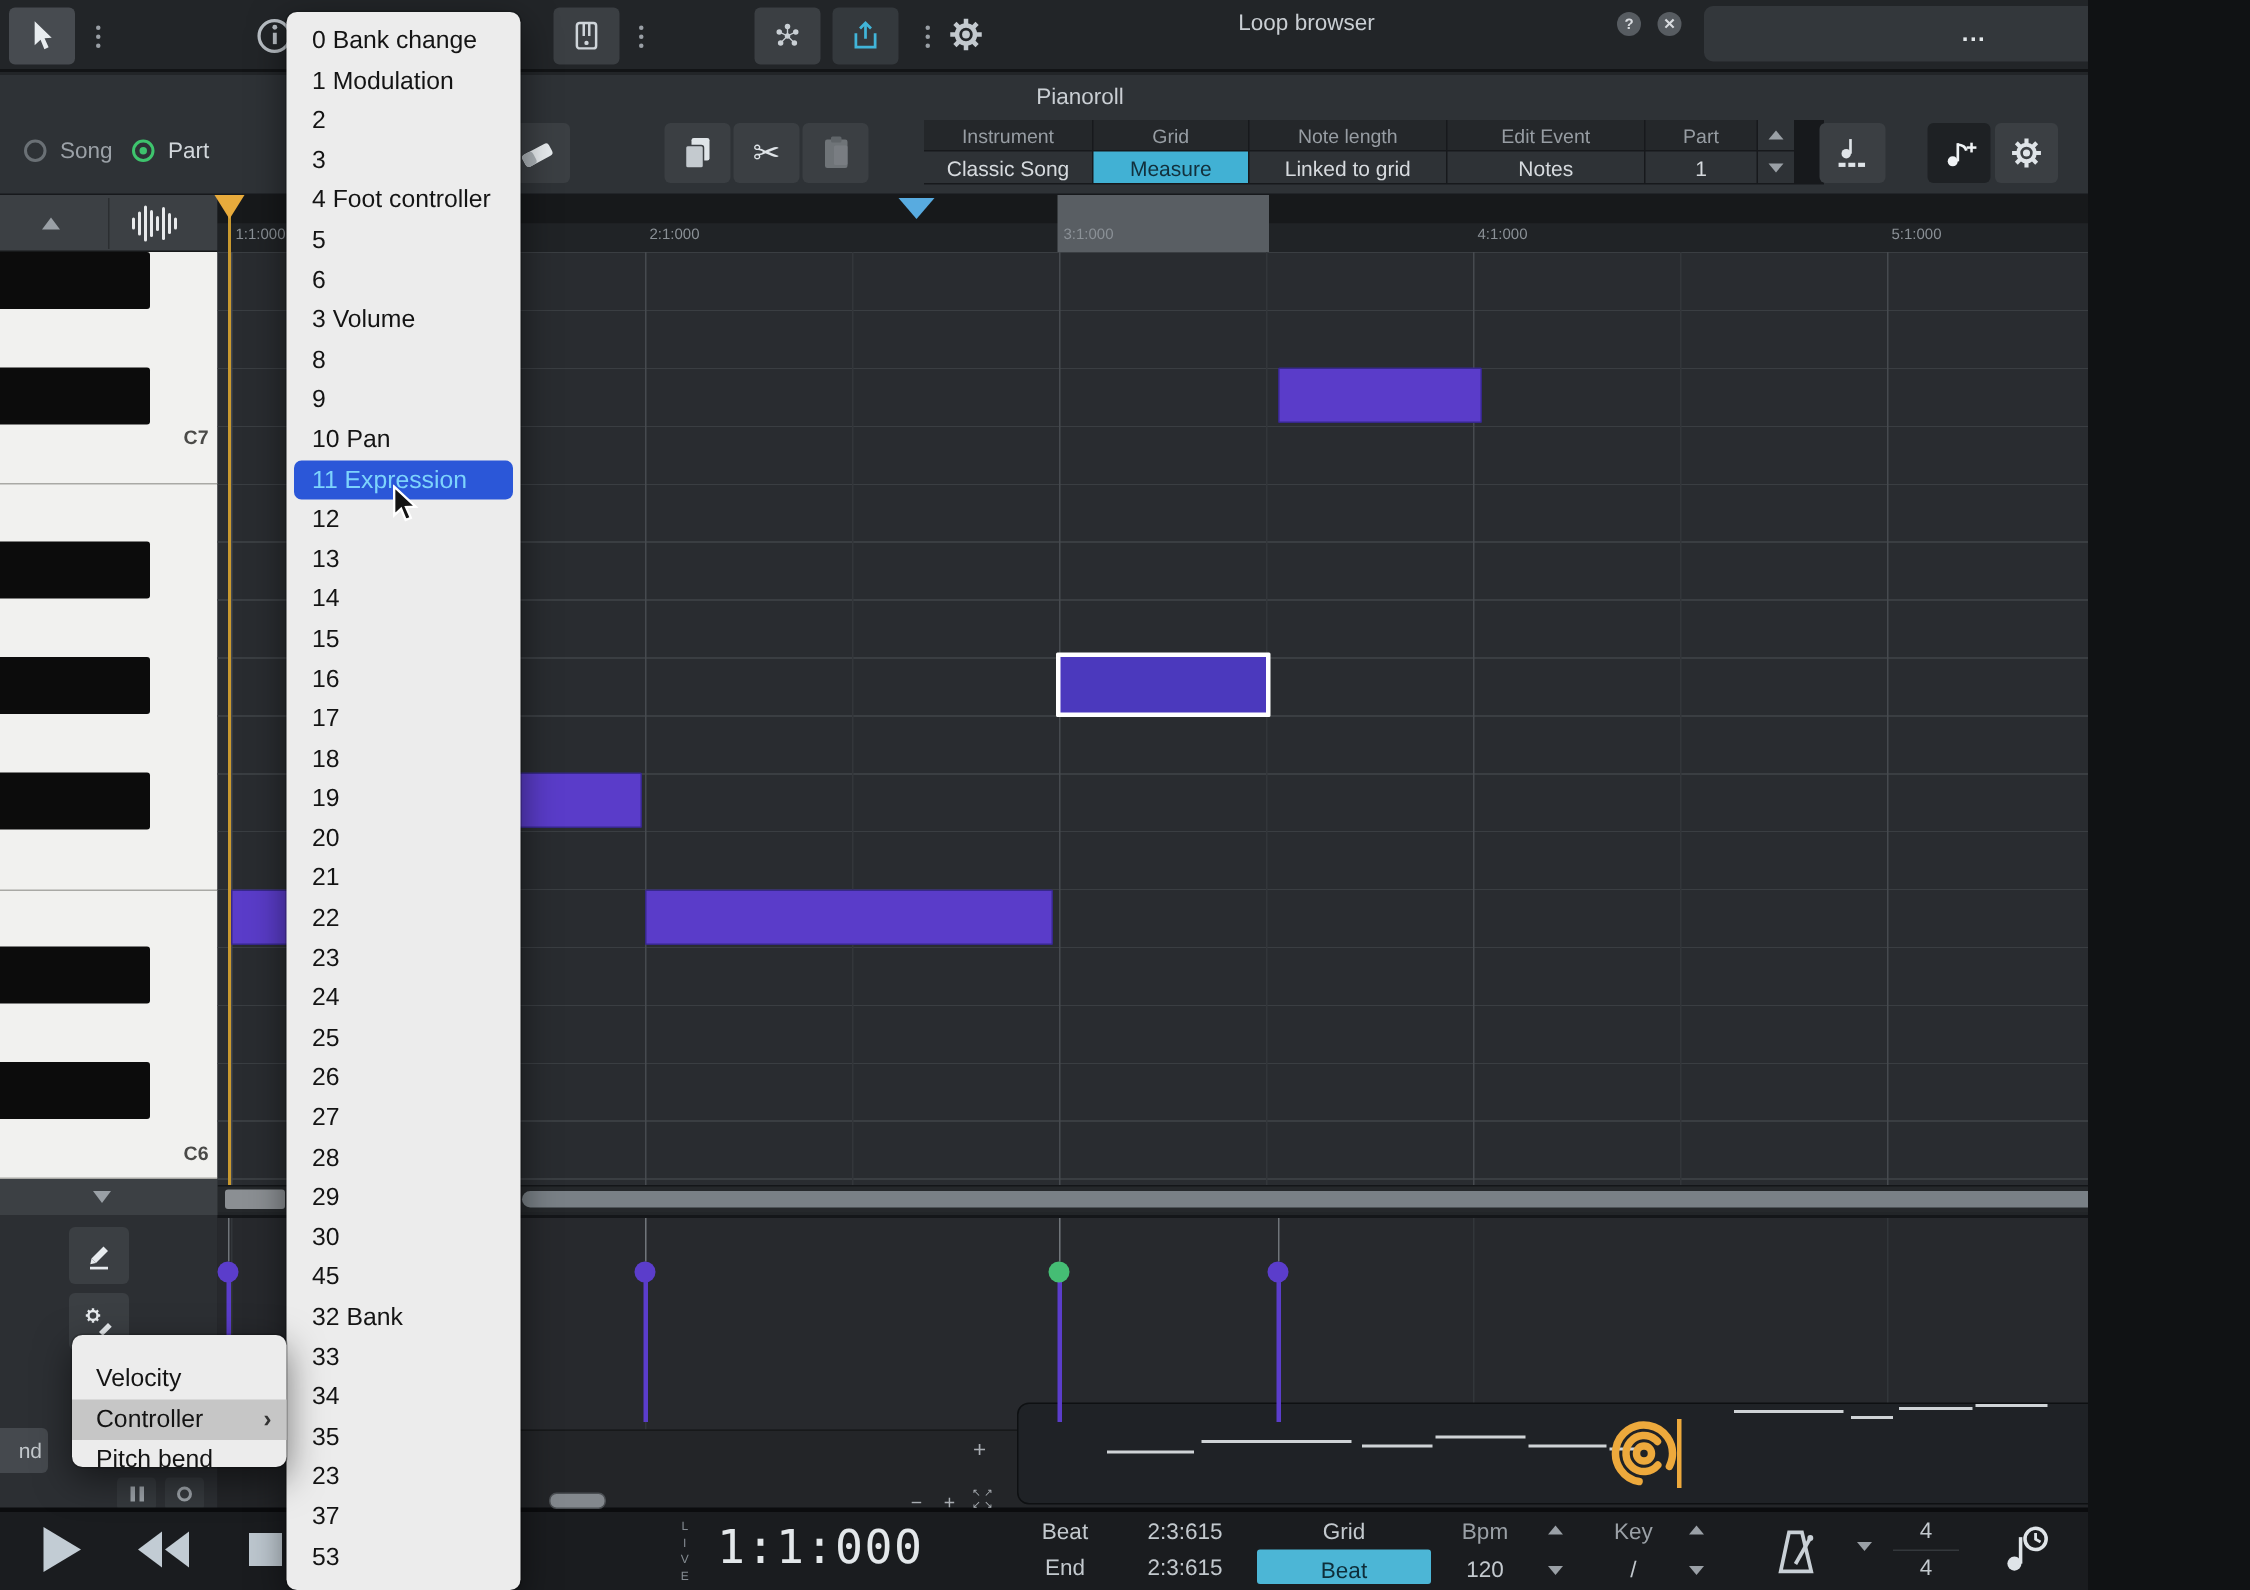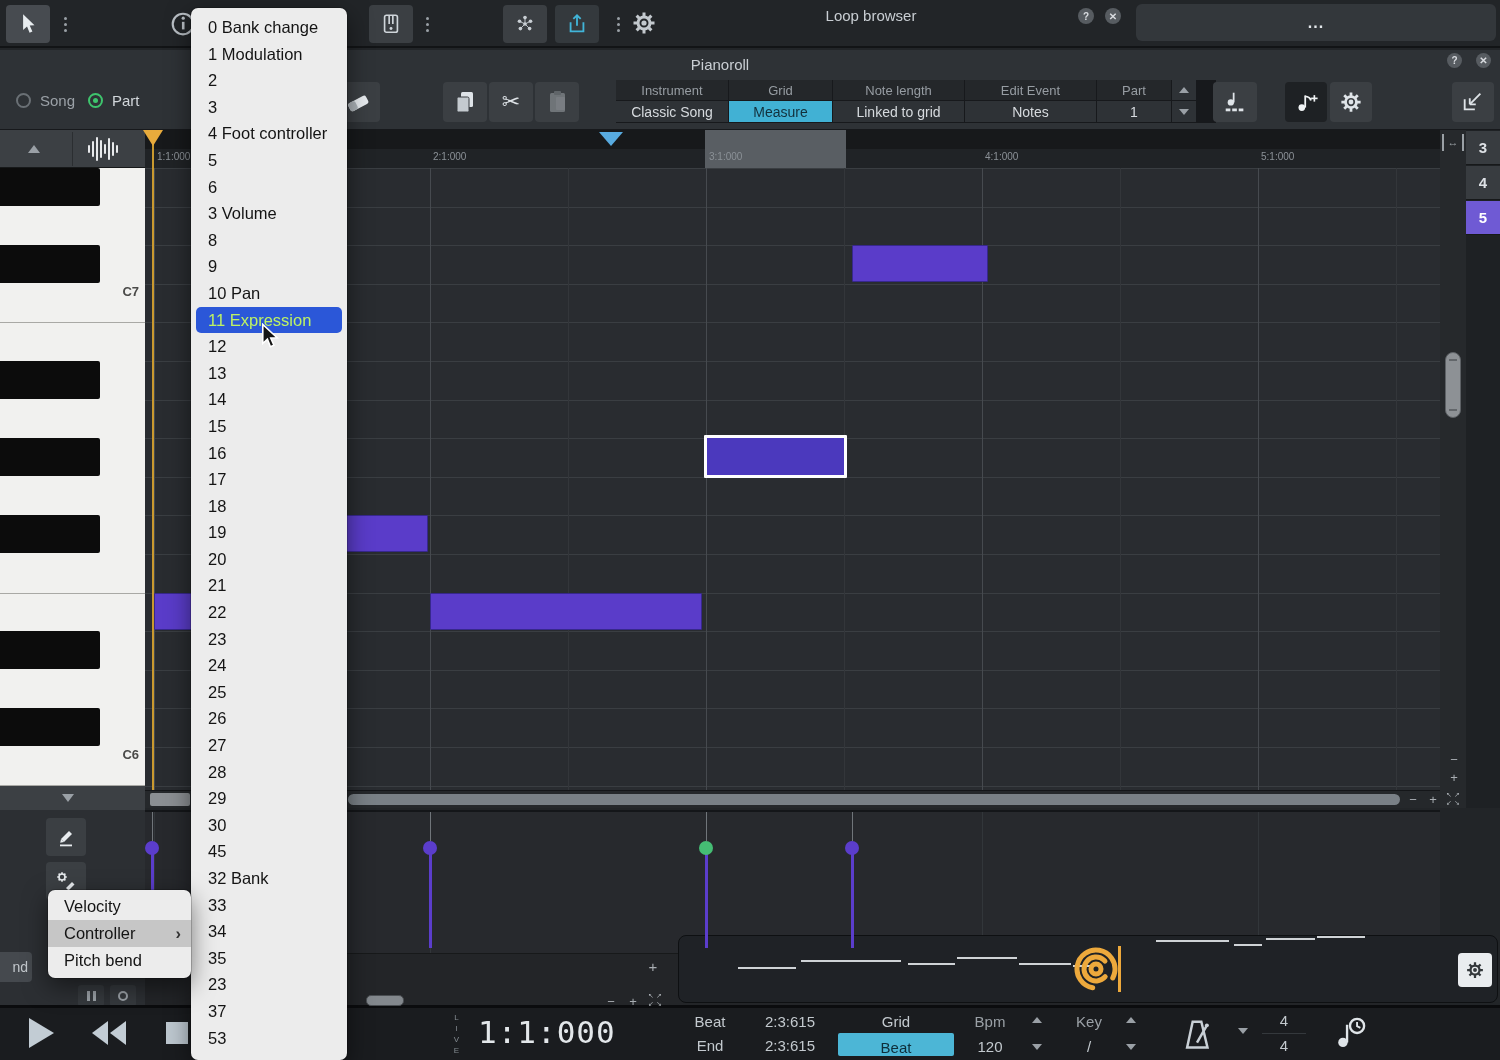--- a/index.html
+++ b/index.html
@@ -1,16 +1,16 @@
 <!DOCTYPE html>
 <html><head>
 <meta charset="utf-8">
 <style>
   html,body{margin:0;padding:0;background:#101214;}
-  #root{position:relative;width:1500px;height:1060px;overflow:hidden;background:#222528;
+  #root{position:relative;width:1392px;height:1060px;overflow:hidden;background:#222528;
         font-family:"Liberation Sans",sans-serif;-webkit-font-smoothing:antialiased;}
   #root *{box-sizing:border-box;}
   .abs{position:absolute;}
   .btn{position:absolute;background:#3b3f43;border-radius:4px;display:flex;align-items:center;justify-content:center;}
   .btn.active{background:#474b50;}
   .btn.pressed{background:#1e2124;}
   .btn.dim svg{opacity:.45;}
   .kebab{position:absolute;width:14px;height:24px;display:flex;flex-direction:column;align-items:center;justify-content:center;gap:3px;}
   .kebab i{width:3px;height:3px;border-radius:50%;background:#9aa0a6;}
   .circle-ic{position:absolute;width:16px;height:16px;border-radius:50%;background:#575c61;color:#d9dce0;
@@ -46,22 +46,22 @@
   .ksep{position:absolute;left:0;width:145px;height:1px;background:#a9a9a5;}
   .klabel{position:absolute;right:6px;font-size:13px;font-weight:bold;color:#4a4a48;}
   
   .rtab{position:absolute;left:1466px;width:34px;height:34px;background:#383c40;border-bottom:1px solid #17191a;
         color:#dde1e5;font-size:15px;font-weight:bold;display:flex;align-items:center;justify-content:center;}
   .rtab.sel{background:#6f5ad4;color:#fff;}
   
   .cmenu{position:absolute;background:#ececec;border-radius:7px;box-shadow:0 8px 24px rgba(0,0,0,.5),0 0 0 1px rgba(0,0,0,.18);
          padding:6px 0;z-index:50;}
   .mi{height:26.6px;line-height:26.6px;padding-left:17px;font-size:16.5px;color:#141414;white-space:nowrap;}
-  .mi.sel{background:#2b57d8;color:#bef264;border-radius:5px;margin:0 5px;padding-left:12px;}
-  .cmenu.sub{z-index:55;padding:3px 0;}
+  .mi.sel{background:#2b57d8;color:#7dd3fc;border-radius:5px;margin:0 5px;padding-left:12px;}
+  .cmenu.sub{z-index:55;padding:16px 0;}
   .cmenu.sub .mi{height:27px;line-height:27px;padding-left:16px;display:flex;align-items:center;}
   .cmenu.sub .mi.hl{background:#c6c6c6;}
   .cmenu.sub .chev{margin-left:auto;margin-right:10px;font-weight:bold;color:#333;}
   
   #transport{position:absolute;left:0;top:1008px;width:1500px;height:52px;background:#1a1c1f;z-index:10;}
   .tlabel{position:absolute;color:#c3c9ce;font-size:15px;text-align:center;}
   .chip{position:absolute;background:#4cb6d6;color:#0e2e3a;font-size:15px;border-radius:2px;
         display:flex;align-items:center;justify-content:center;}
   .counter{position:absolute;font-family:"DejaVu Sans Mono",monospace;font-size:31px;color:#e3e7ea;letter-spacing:1px;}
   .livev{position:absolute;writing-mode:vertical-lr;text-orientation:upright;font-size:8px;letter-spacing:2px;color:#848b91;}
@@ -289,21 +289,21 @@
       <div class="bkey" style="top: 77.2px;"></div>
       <div class="bkey" style="top: 193px;"></div>
       <div class="bkey" style="top: 270.2px;"></div>
       <div class="bkey" style="top: 347.4px;"></div>
       <div class="bkey" style="top: 463.2px;"></div>
       <div class="bkey" style="top: 540.4px;"></div>
       <div class="ksep" style="top: 154.4px;"></div>
       <div class="ksep" style="top: 424.6px;"></div>
       <div class="ksep" style="top: 617px;"></div>
       <div class="klabel" style="top: 116px;">C7</div>
-      <div class="klabel" style="top: 579px;">C6</div>
+      <div class="klabel" style="top: 593px;">C6</div>
     </div>
   <div id="grid">
       <div class="vline" style="left: 8.5px; background: rgb(70, 74, 79);"></div>
       <div class="vline" style="left: 284.5px; background: rgb(70, 74, 79);"></div>
       <div class="vline" style="left: 560.5px; background: rgb(70, 74, 79);"></div>
       <div class="vline" style="left: 836.5px; background: rgb(70, 74, 79);"></div>
       <div class="vline" style="left: 1112.5px; background: rgb(70, 74, 79);"></div>
       <div class="vline" style="left: 146.5px; background: rgb(51, 54, 58);"></div>
       <div class="vline" style="left: 422.5px; background: rgb(51, 54, 58);"></div>
       <div class="vline" style="left: 698.5px; background: rgb(51, 54, 58);"></div>

